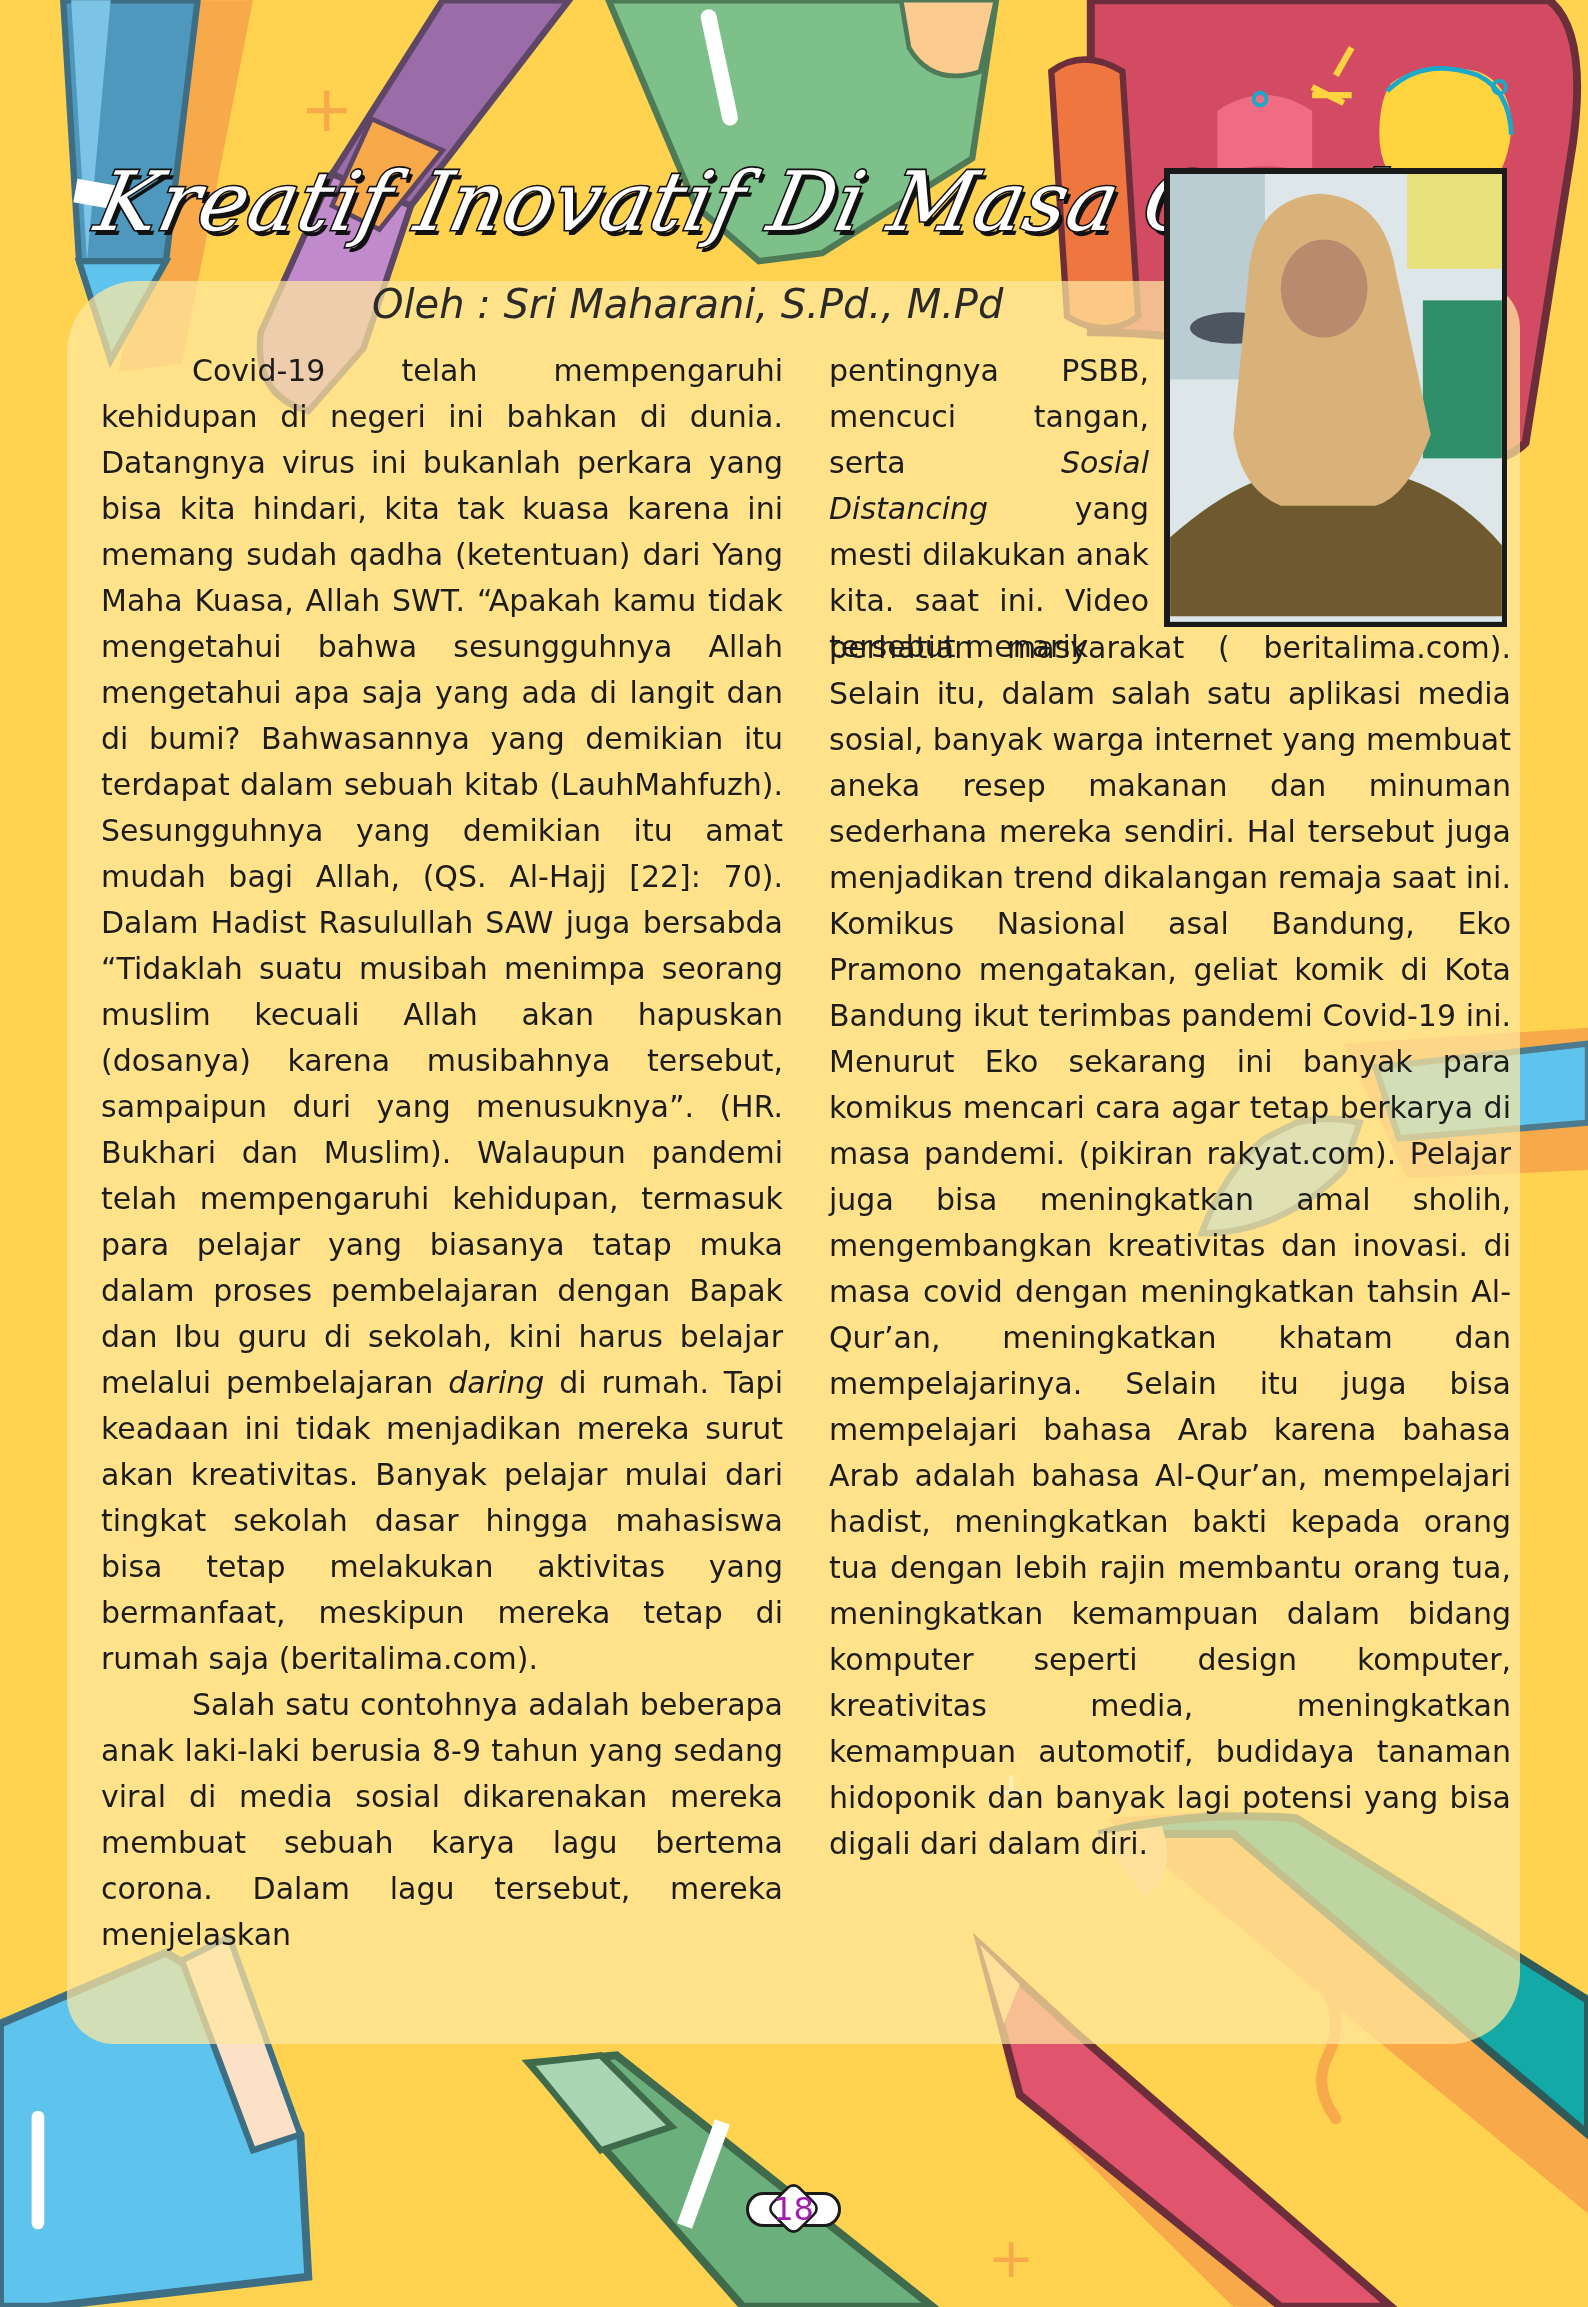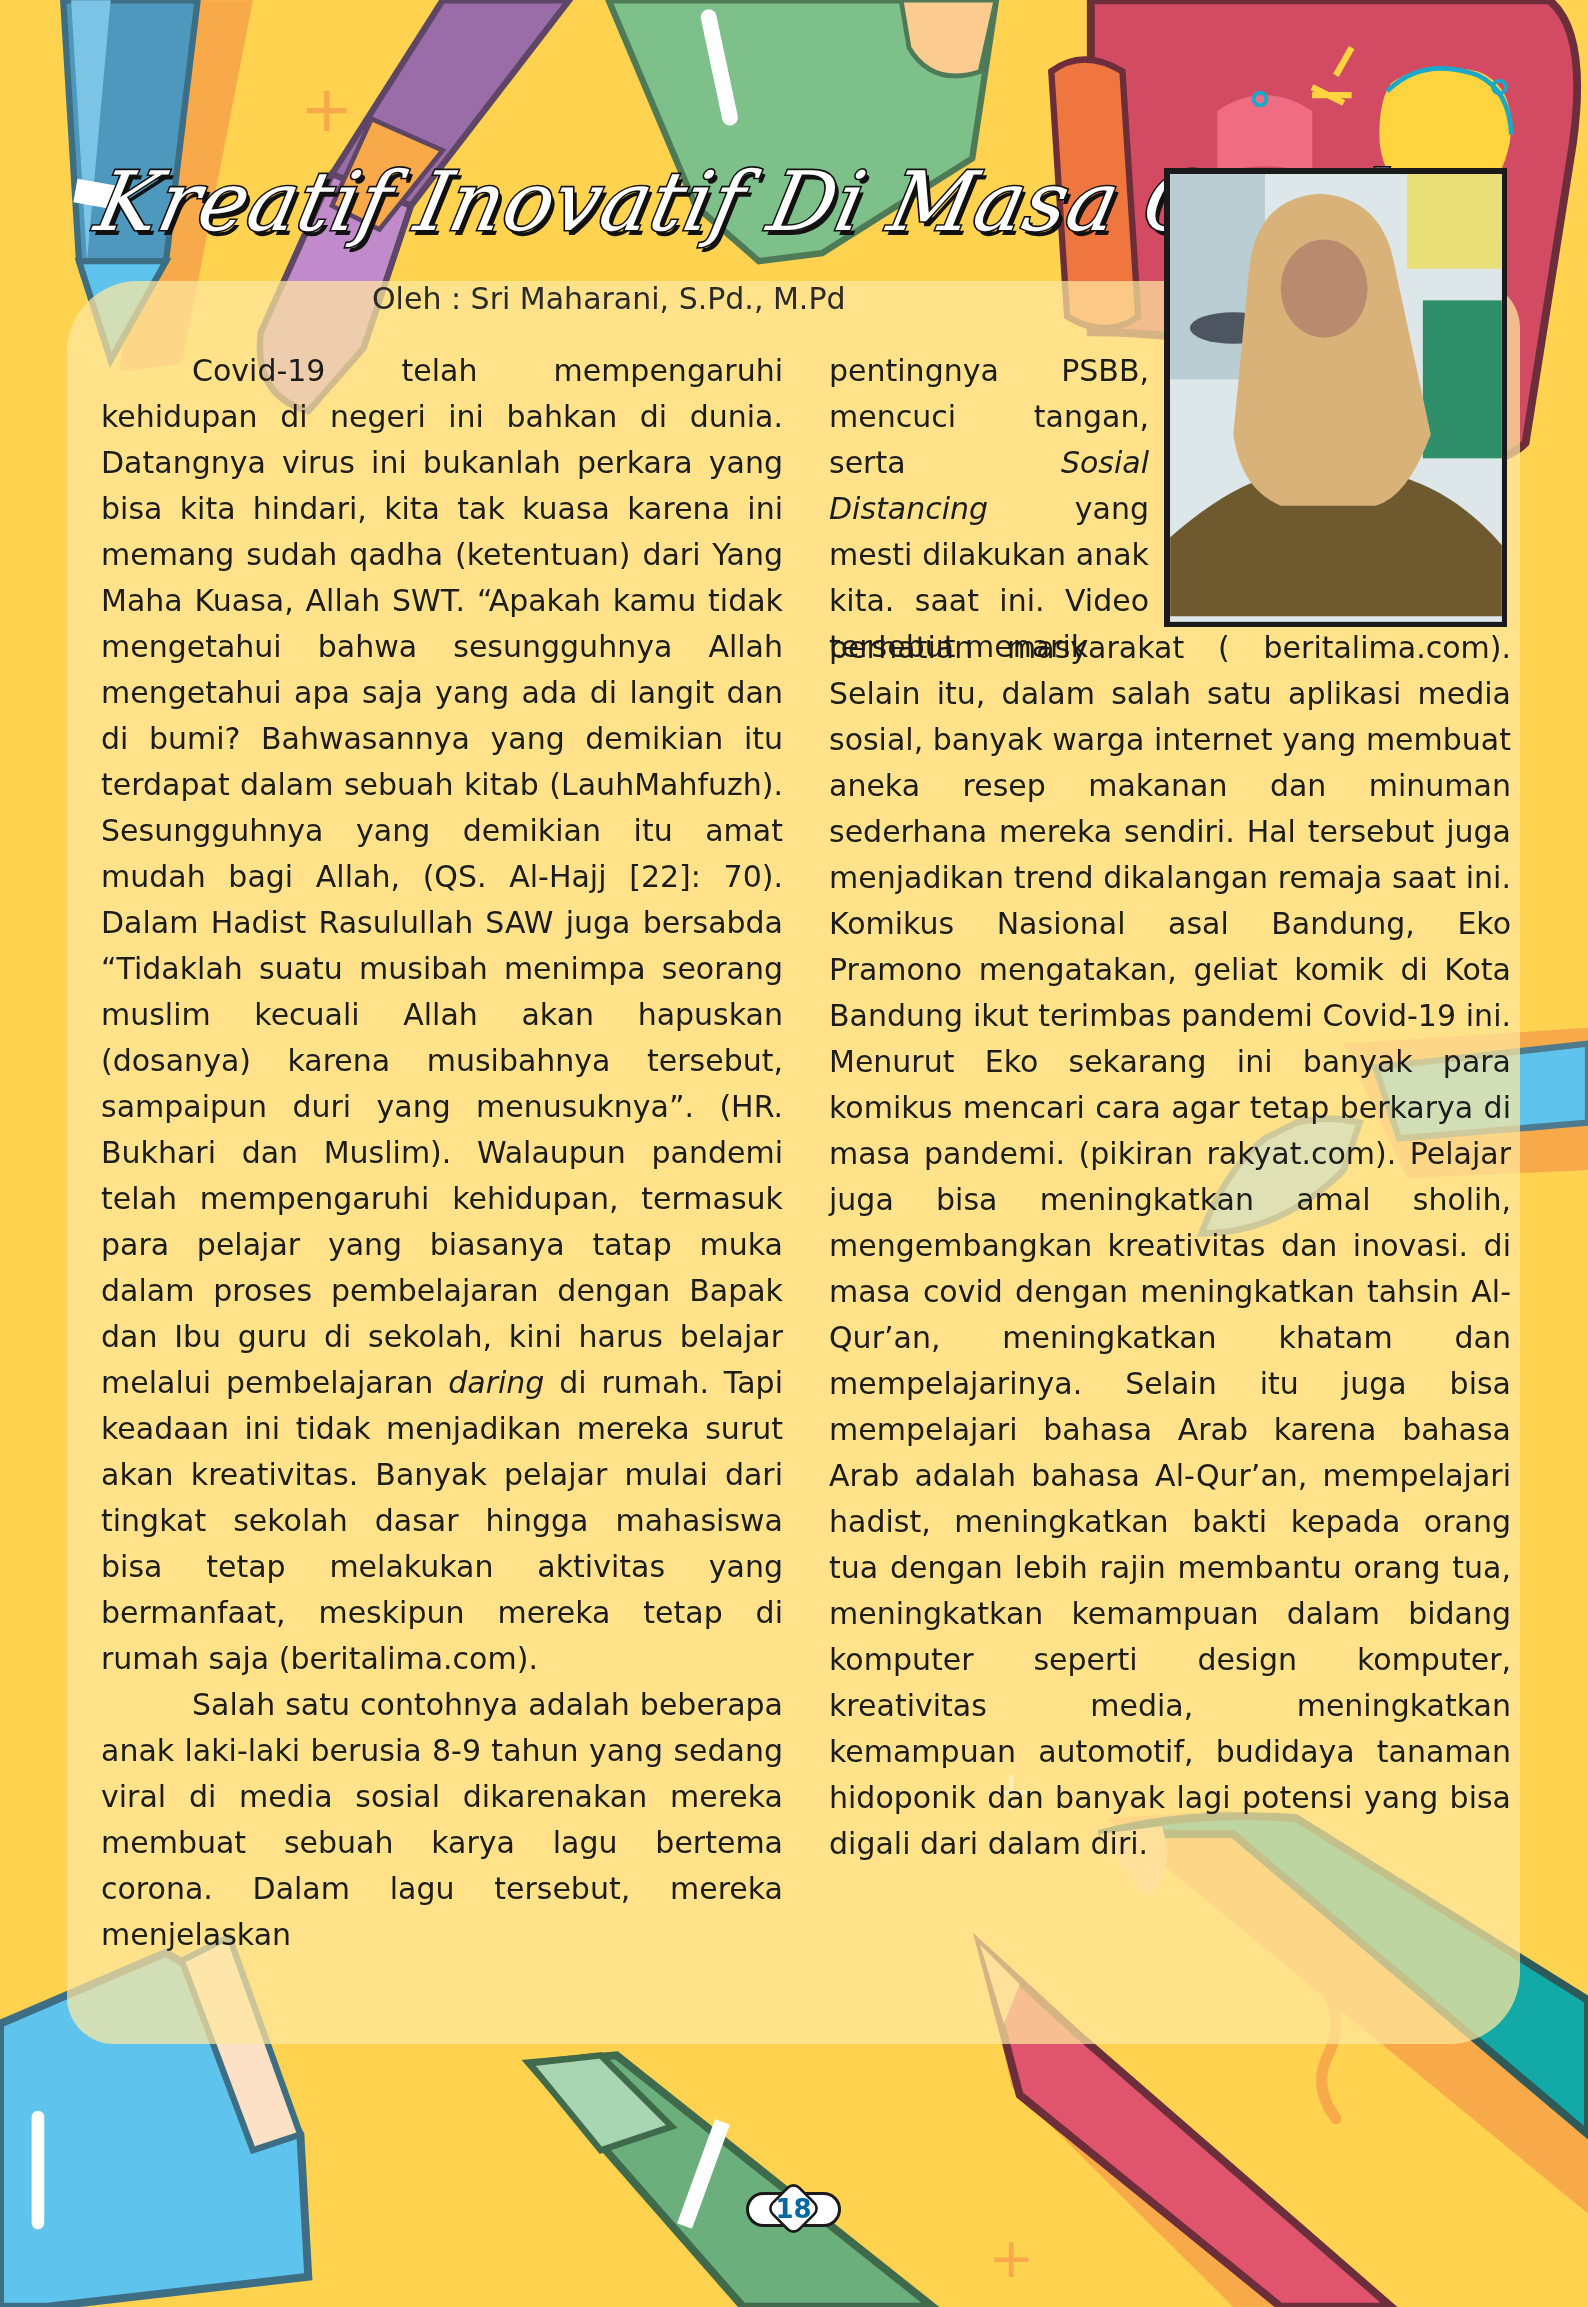--- a/index.html
+++ b/index.html
@@ -17,21 +17,21 @@
     .title {
       position: absolute; left: 95px; top: 154px; width: 1059px; height: 126px;
       font-family: "DejaVu Serif", serif; font-style: italic; font-size: 82px;
       color: #fff; letter-spacing: 0.8px; white-space: nowrap;
       -webkit-text-stroke: 3.2px #111;
       paint-order: stroke fill;
       text-shadow: 4.7px 4.7px 0 #111;
       transform: skewX(-12deg);
     }
     .byline {
-      position: absolute; left: 372px; top: 281px; font-size: 30px; 
+      position: absolute; left: 372px; top: 281px; font-size: 40px; font-style: italic;
       color: #2a2a2a; font-family: "DejaVu Sans", sans-serif;
     }
     .col {
       position: absolute; font-family: "DejaVu Sans", sans-serif; font-size: 30px;
       line-height: 46px; color: #1c1c1c; text-align: justify;
     }
     .col p { margin: 0; }
     .col p.indent { text-indent: 91px; }
     .col p.gap { }
     .col-left { left: 101px; top: 348px; width: 682px; }
@@ -52,22 +52,22 @@
     .page-num .pill {
       position: absolute; left: 0; top: 4.7px; width: 95px; height: 35px;
       background: #fff; border: 3.2px solid #1a1a1a; border-radius: 17.4px; box-sizing: border-box;
     }
     .page-num .diamond {
       position: absolute; left: 24px; top: -1.6px; width: 47px; height: 47px;
       background: #fff; border: 3.2px solid #1a1a1a; border-radius: 11px; box-sizing: border-box;
       transform: rotate(45deg) scale(0.85);
     }
     .page-num span {
-      position: relative; font-family: "DejaVu Sans", sans-serif; font-weight: bold;
-      font-size: 26px; color: #0369a1;
+      position: relative; font-family: "DejaVu Sans", sans-serif; font-weight: normal;
+      font-size: 32px; color: #a21caf;
     }
   </style>
 </head>
 <body>
 
 <svg class="bg" viewBox="0 0 2009 2918">
 
   <path d="M240,0 L320,0 L230,460 L150,470 Z" fill="#F8A94A"></path>
 
   <g>

